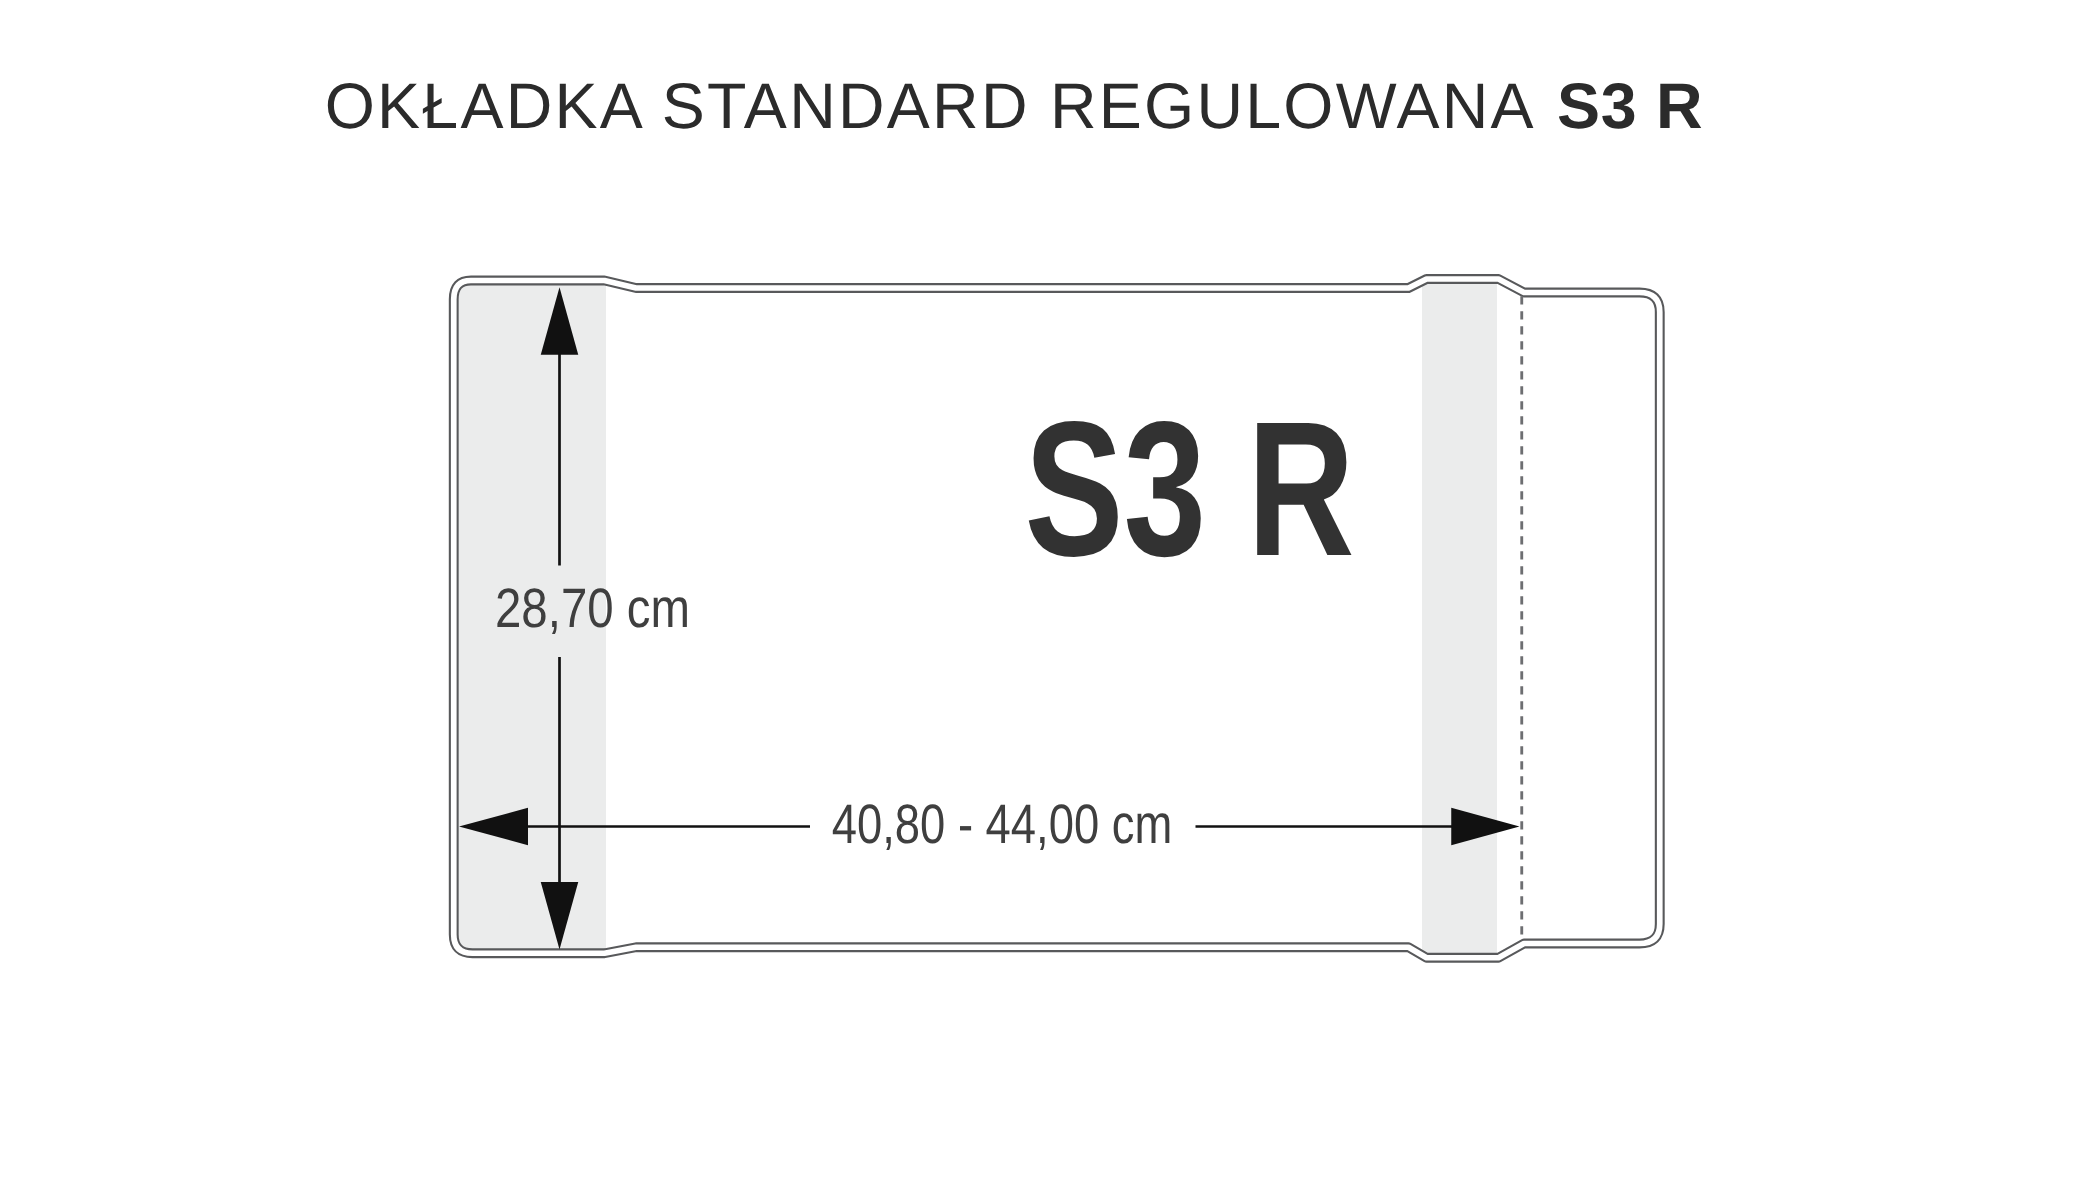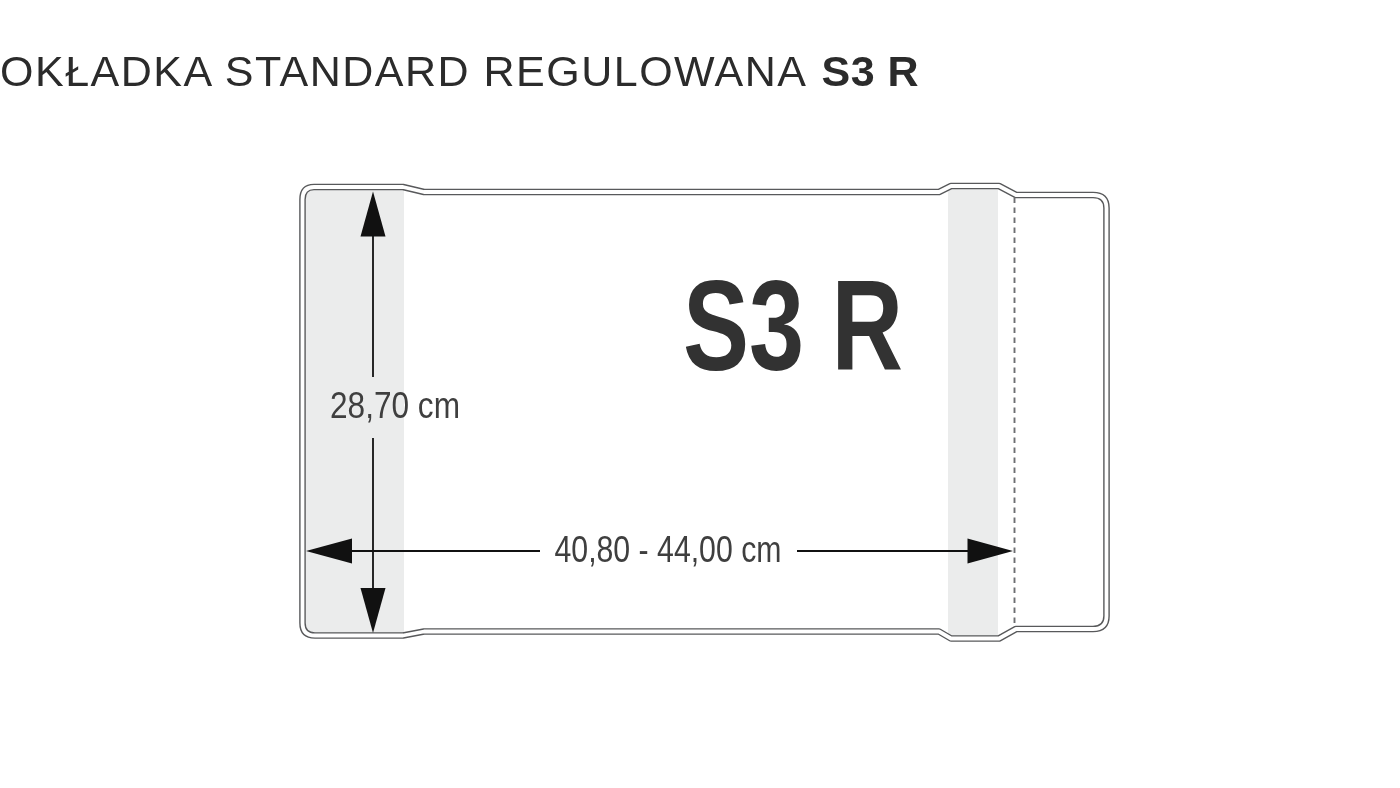--- a/index.html
+++ b/index.html
@@ -13,21 +13,21 @@
     height: 788px;
     background: #ffffff;
     overflow: hidden;
     font-family: "Liberation Sans", sans-serif;
   }
   .title {
     position: absolute;
     top: 50px;
     left: 0;
     width: 1352px;
-    text-align: left;
+    text-align: center;
     font-size: 43px;
     line-height: 43px;
     letter-spacing: 1.5px;
     color: #2b2b2b;
     font-weight: 400;
     white-space: nowrap;
   }
   .title .title-bold {
     font-weight: 700;
     margin-left: 14px;

